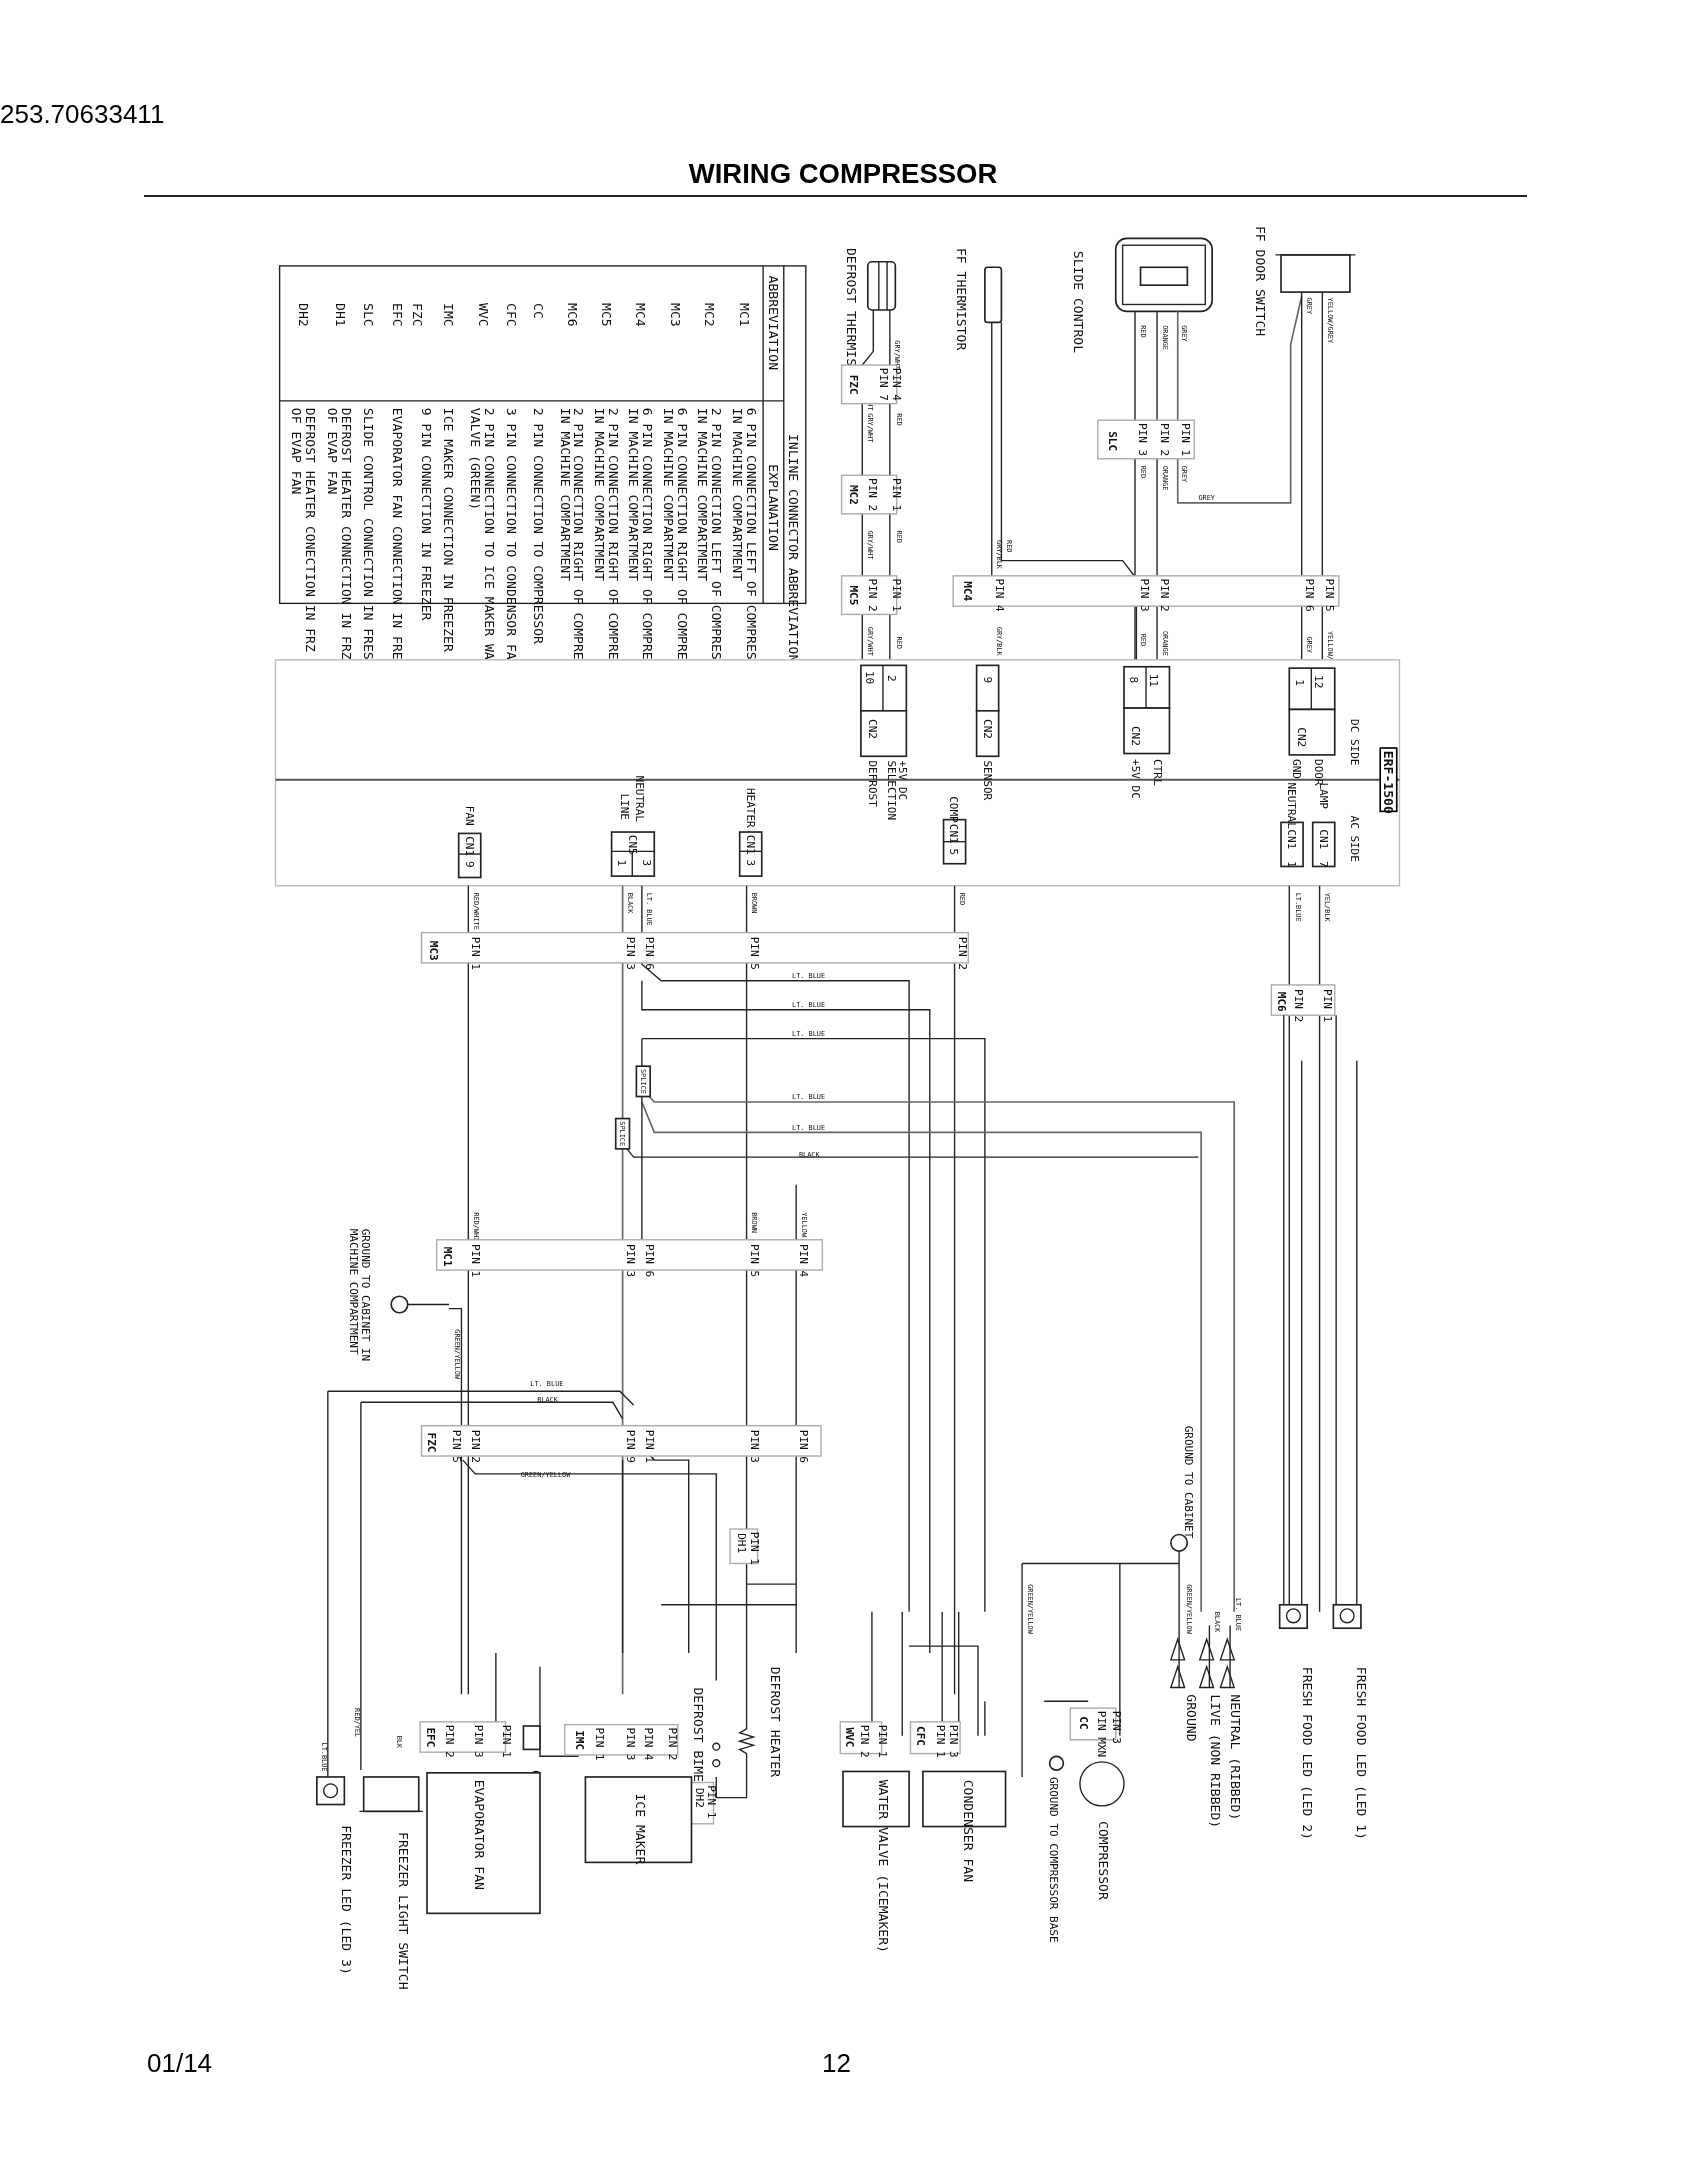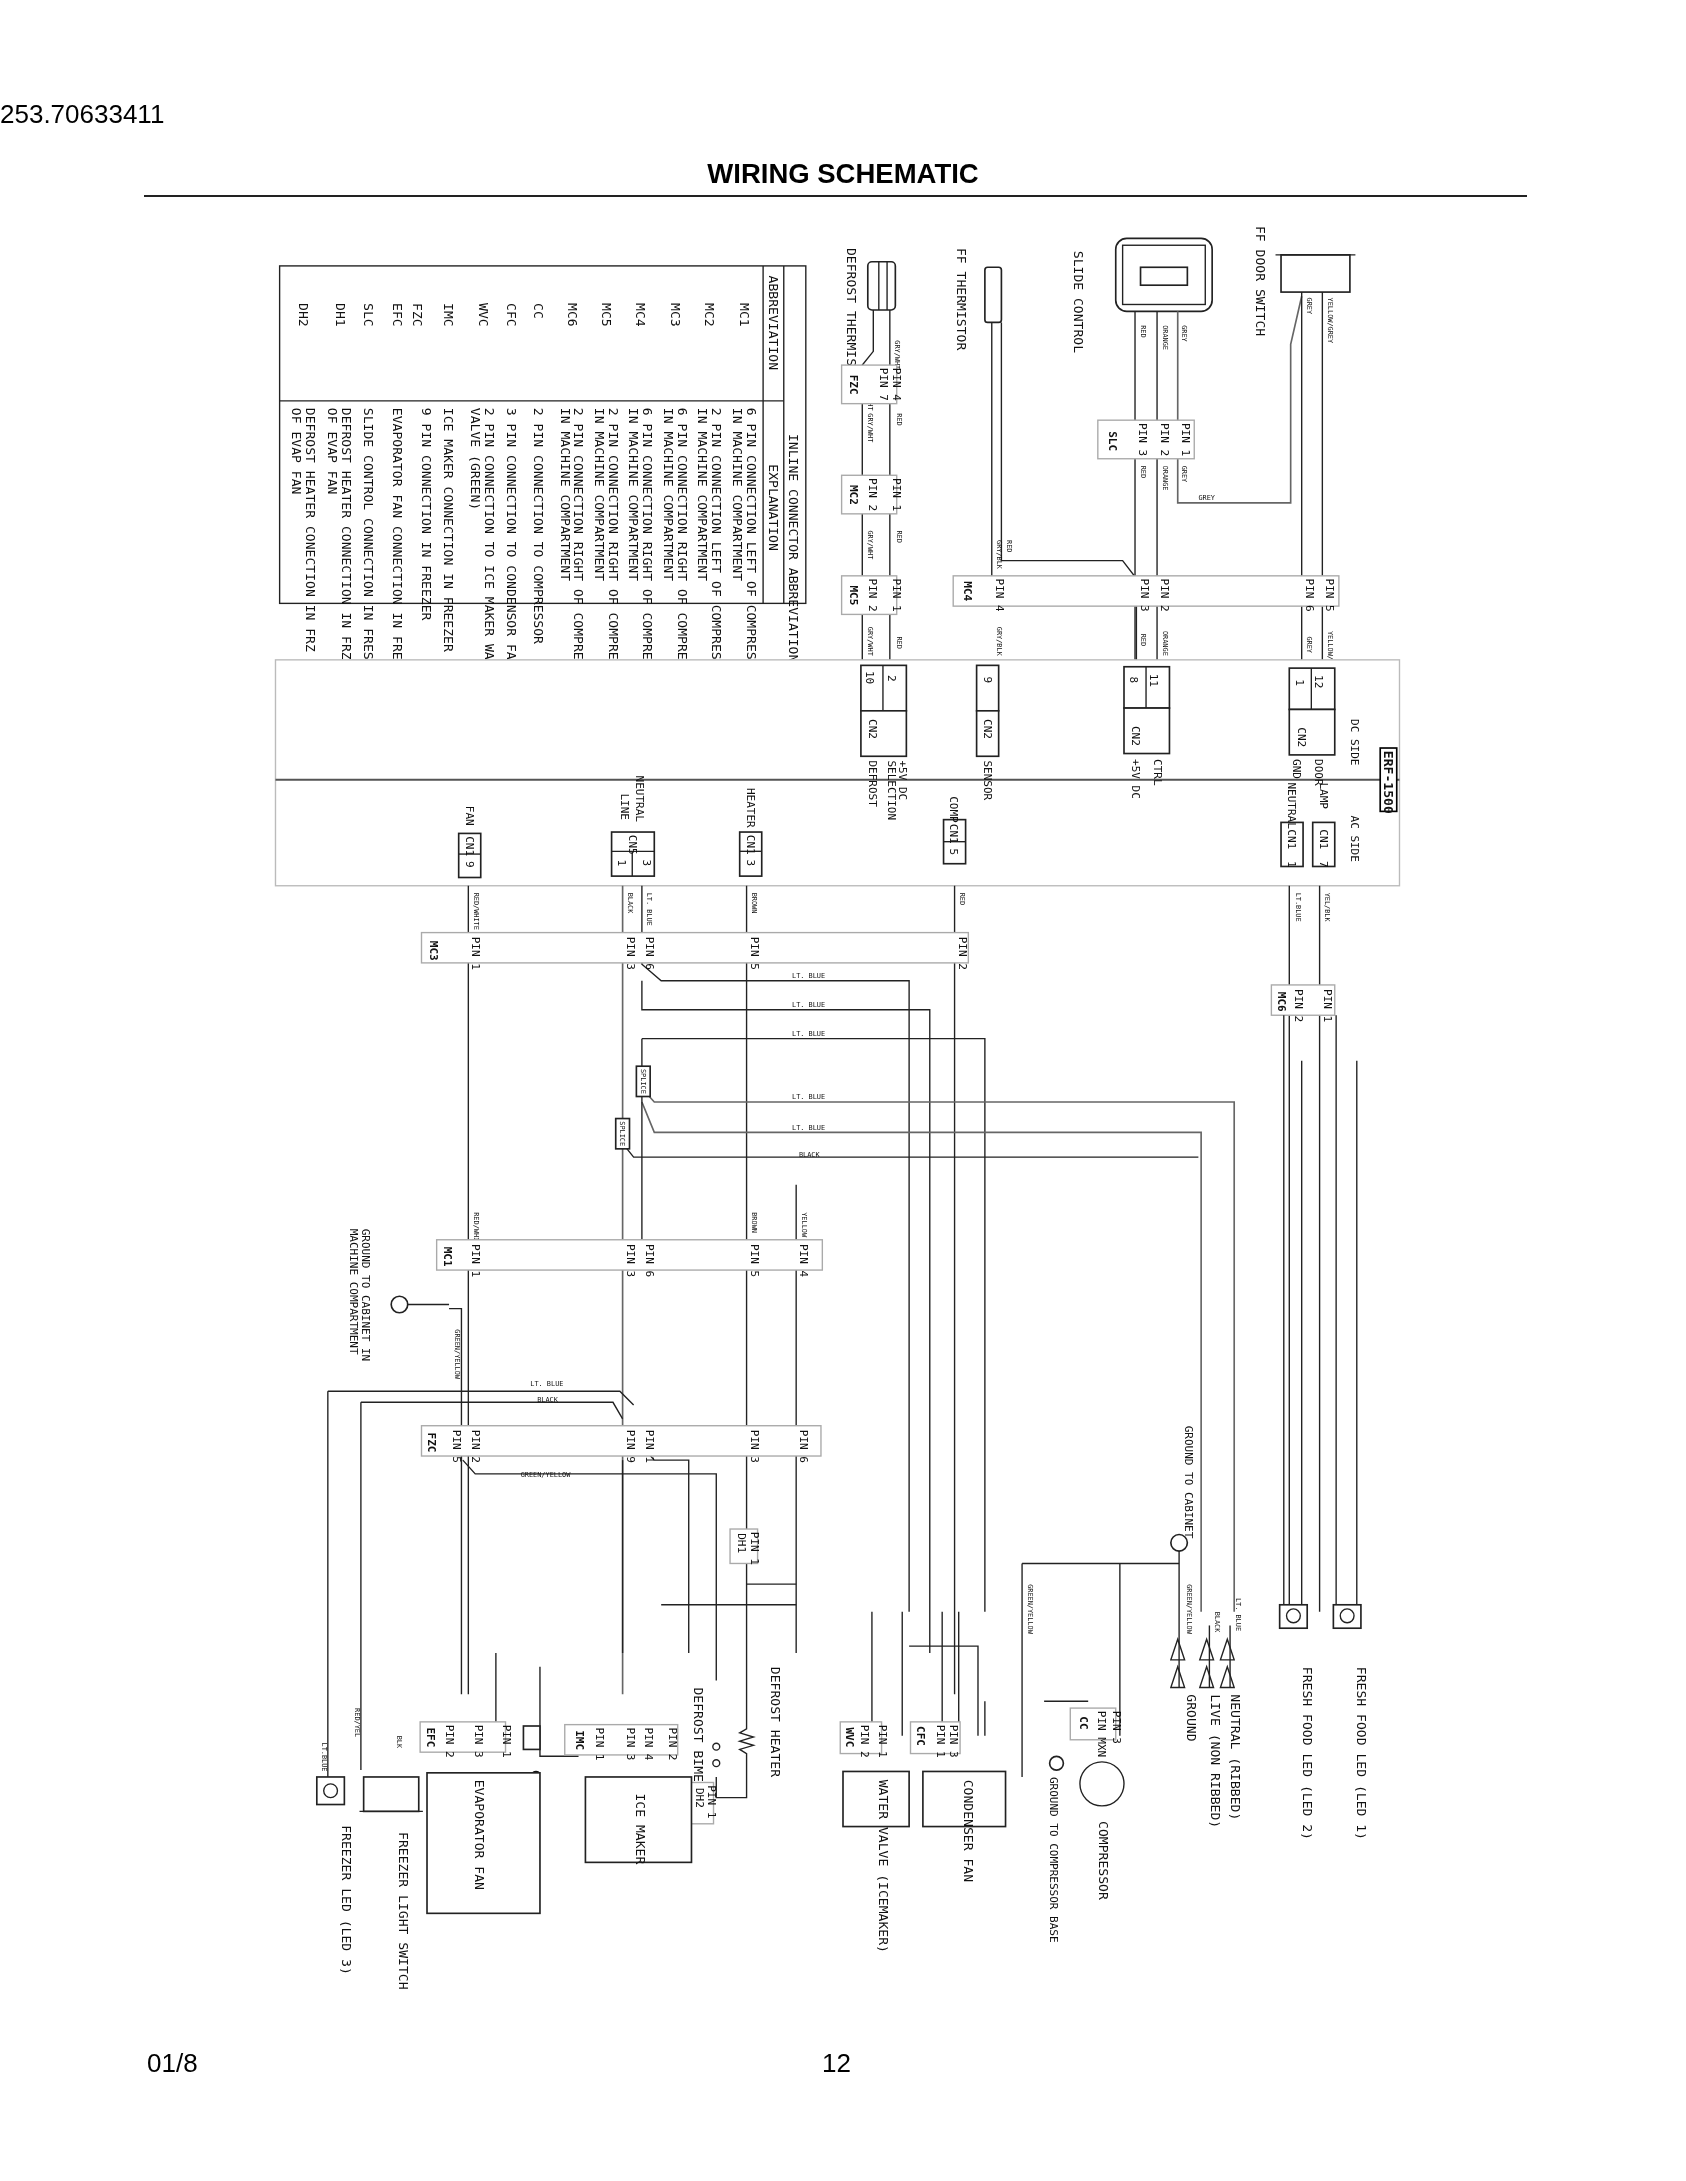--- a/index.html
+++ b/index.html
@@ -17,21 +17,21 @@
   .bk{stroke:#222;stroke-width:1.2;fill:#fff;}
   .cl{font-size:5px;}
   .pin{font-size:8px;}
   .lbl{font-size:9.5px;}
   .bold{font-weight:bold;}
 </style>
 </head>
 <body>
 
 <div id="model">253.70633411</div>
-<div id="title">WIRING SCHEMATIC</div>
+<div id="title">WIRING COMPRESSOR</div>
 <div id="rule"></div>
 
 <svg id="schem" viewBox="0 0 1224 1584">
 
   <g>
     <rect x="203" y="193" width="382" height="245" class="w" stroke="#444"></rect>
     <line x1="569" y1="193" x2="569" y2="438" class="w"></line>
     <line x1="554" y1="193" x2="554" y2="438" class="w"></line>
     <line x1="203" y1="291" x2="569" y2="291" class="w"></line>
     <text class="lbl" transform="translate(573,315) rotate(90)">INLINE CONNECTOR ABBREVIATION KEY</text>
@@ -497,15 +497,15 @@
   <g>
     <rect x="230" y="1290" width="20" height="20" class="bk"></rect>
       <circle cx="240" cy="1300" r="5" class="w"></circle>
     <text class="lbl" transform="translate(248,1325) rotate(90)">FREEZER LED (LED 3)</text>
     <text class="cl" transform="translate(234,1265) rotate(90)">LT.BLUE</text>
     <text class="cl" transform="translate(258,1240) rotate(90)">RED/YEL</text>
     <text class="cl" transform="translate(288,1260) rotate(90)">BLK</text>
   </g>
 </svg>
 
-<div id="footer-date">01/8</div>
+<div id="footer-date">01/14</div>
 <div id="footer-page">12</div>
 
 
 </body></html>

